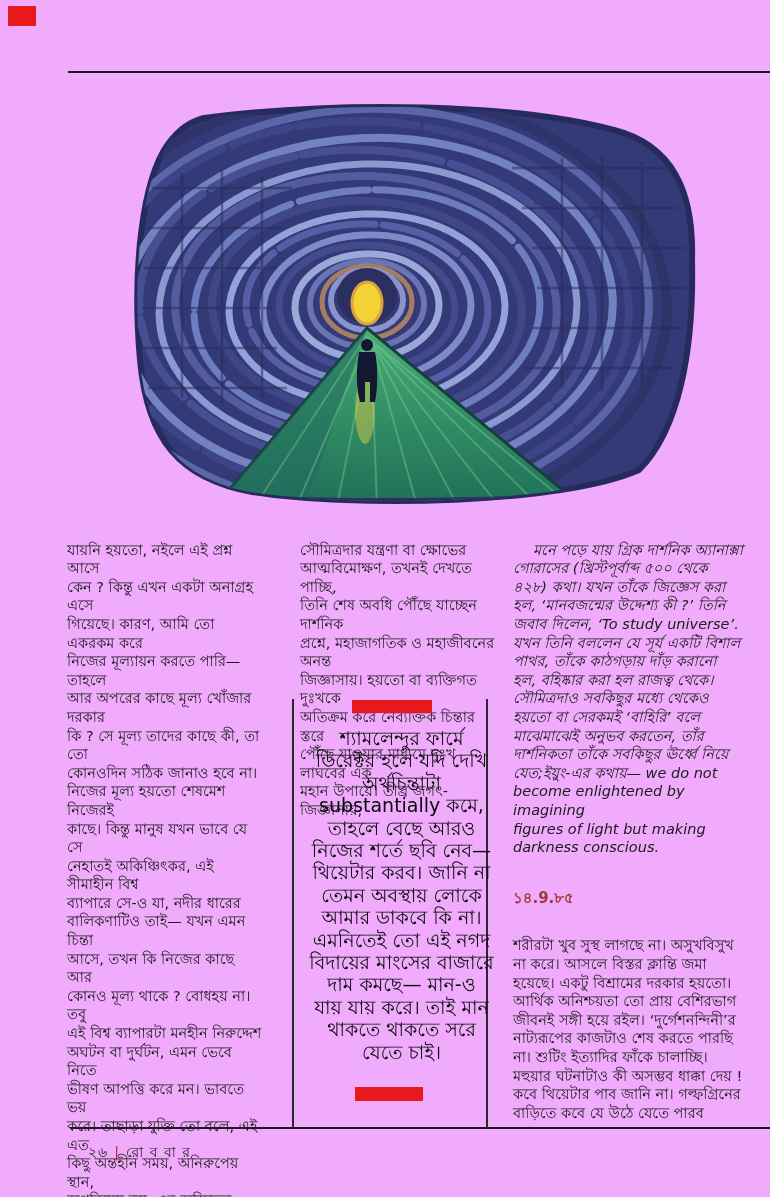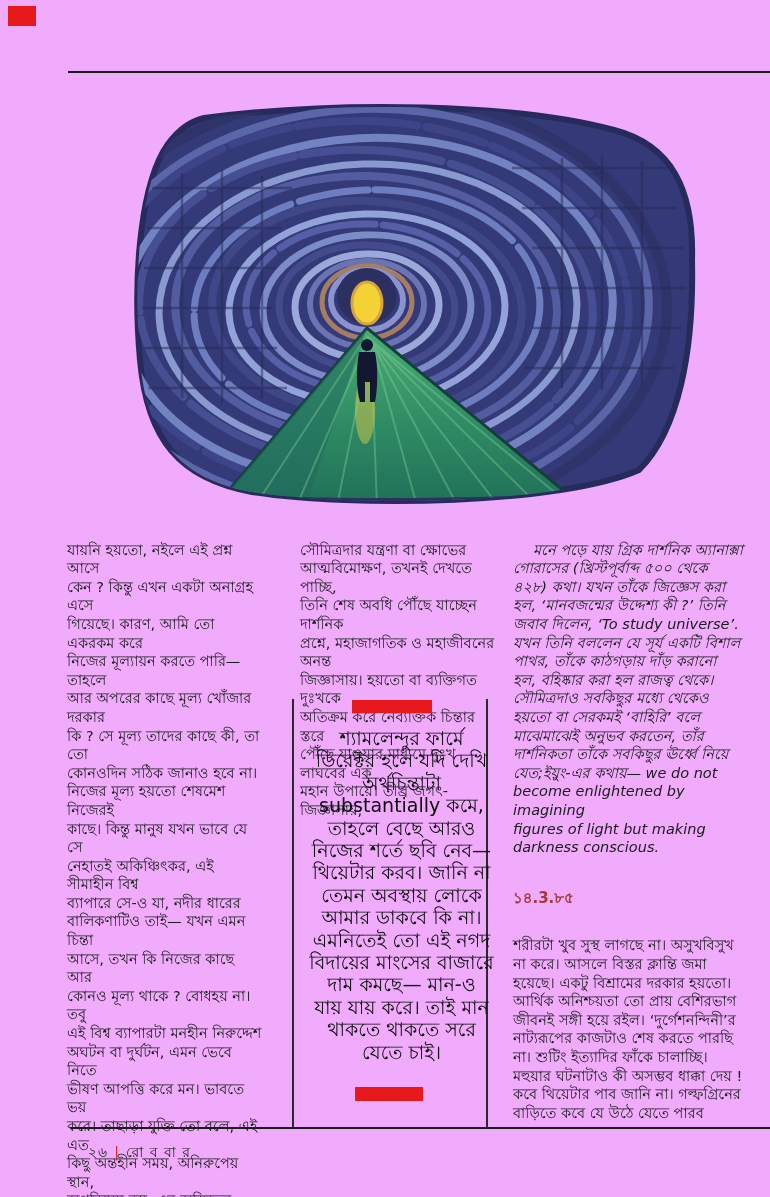--- a/index.html
+++ b/index.html
@@ -167,21 +167,21 @@
 পাথর, তাঁকে কাঠগড়ায় দাঁড় করানো
 হল, বহিষ্কার করা হল রাজত্ব থেকে।
 সৌমিত্রদাও সবকিছুর মধ্যে থেকেও
 হয়তো বা সেরকমই ‘বাহিরি’ বলে
 মাঝেমাঝেই অনুভব করতেন, তাঁর
 দার্শনিকতা তাঁকে সবকিছুর ঊর্ধ্বে নিয়ে
 যেত;ইয়ুং-এর কথায়— we do not
 become enlightened by imagining
 figures of light but making
 darkness conscious.</div>
-    <div id="diary-date">১৪.3.৮৫</div>
+    <div id="diary-date">১৪.9.৮৫</div>
     <div class="para">শরীরটা খুব সুস্থ লাগছে না। অসুখবিসুখ
 না করে। আসলে বিস্তর ক্লান্তি জমা
 হয়েছে। একটু বিশ্রামের দরকার হয়তো।
 আর্থিক অনিশ্চয়তা তো প্রায় বেশিরভাগ
 জীবনই সঙ্গী হয়ে রইল। ‘দুর্গেশনন্দিনী’র
 নাট্যরূপের কাজটাও শেষ করতে পারছি
 না। শুটিং ইত্যাদির ফাঁকে চালাচ্ছি।
 মহুয়ার ঘটনাটাও কী অসম্ভব ধাক্কা দেয় !
 কবে থিয়েটার পাব জানি না। গল্ফগ্রিনের
 বাড়িতে কবে যে উঠে যেতে পারব</div>

